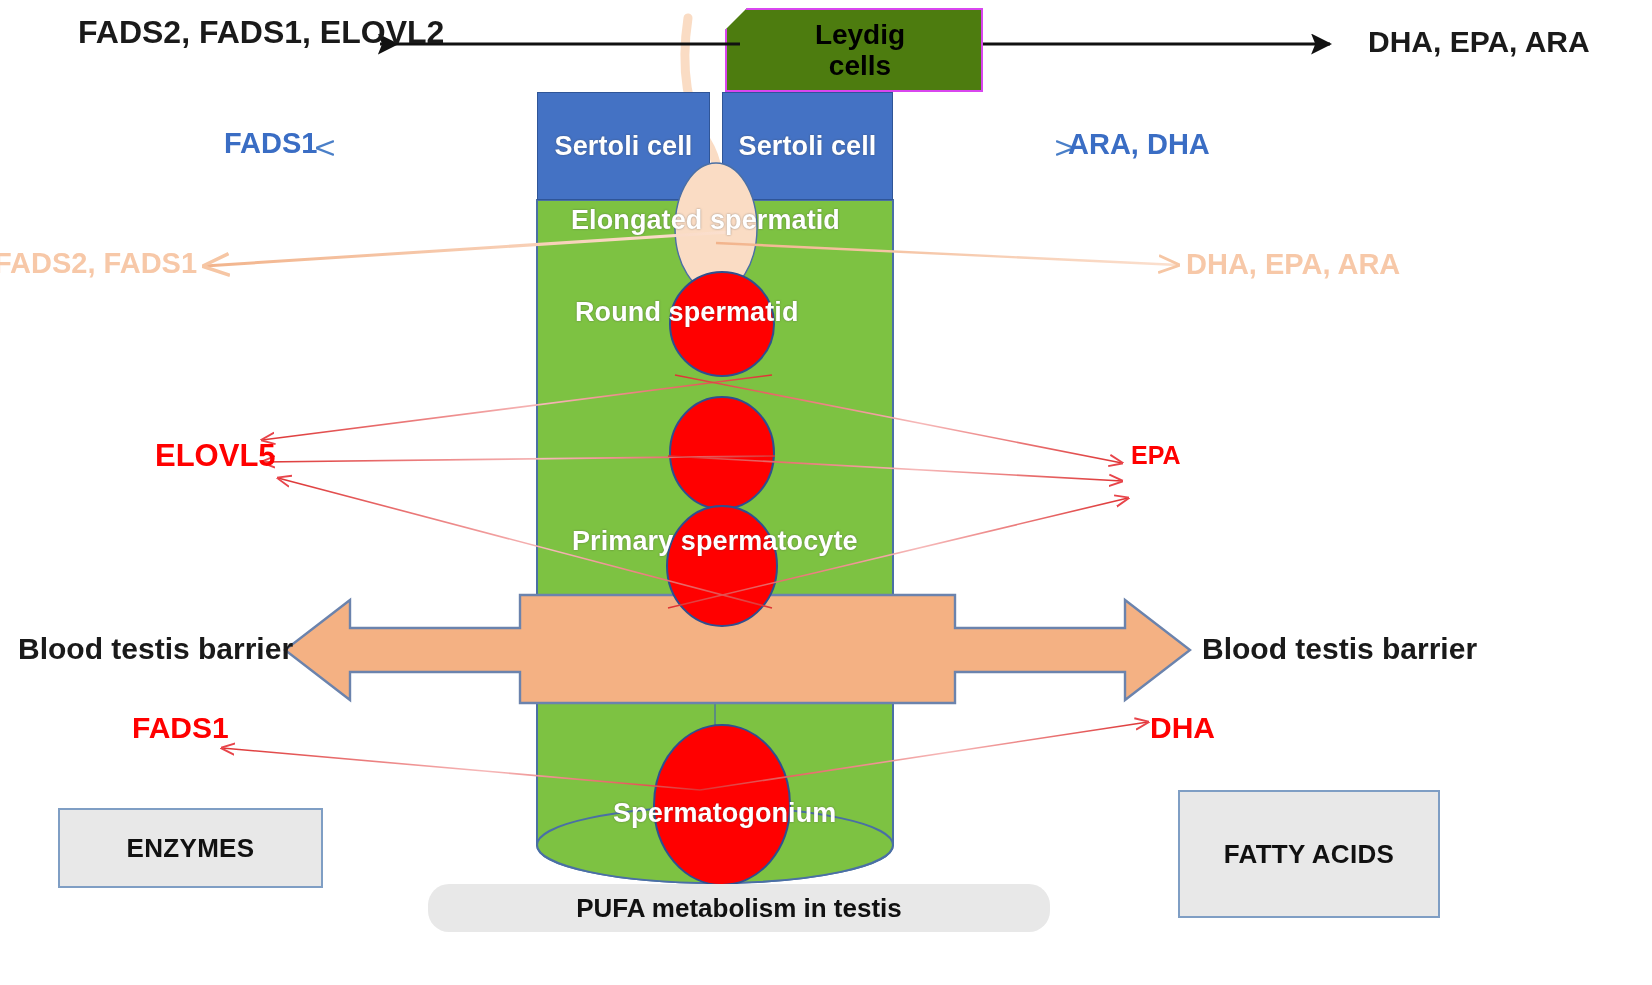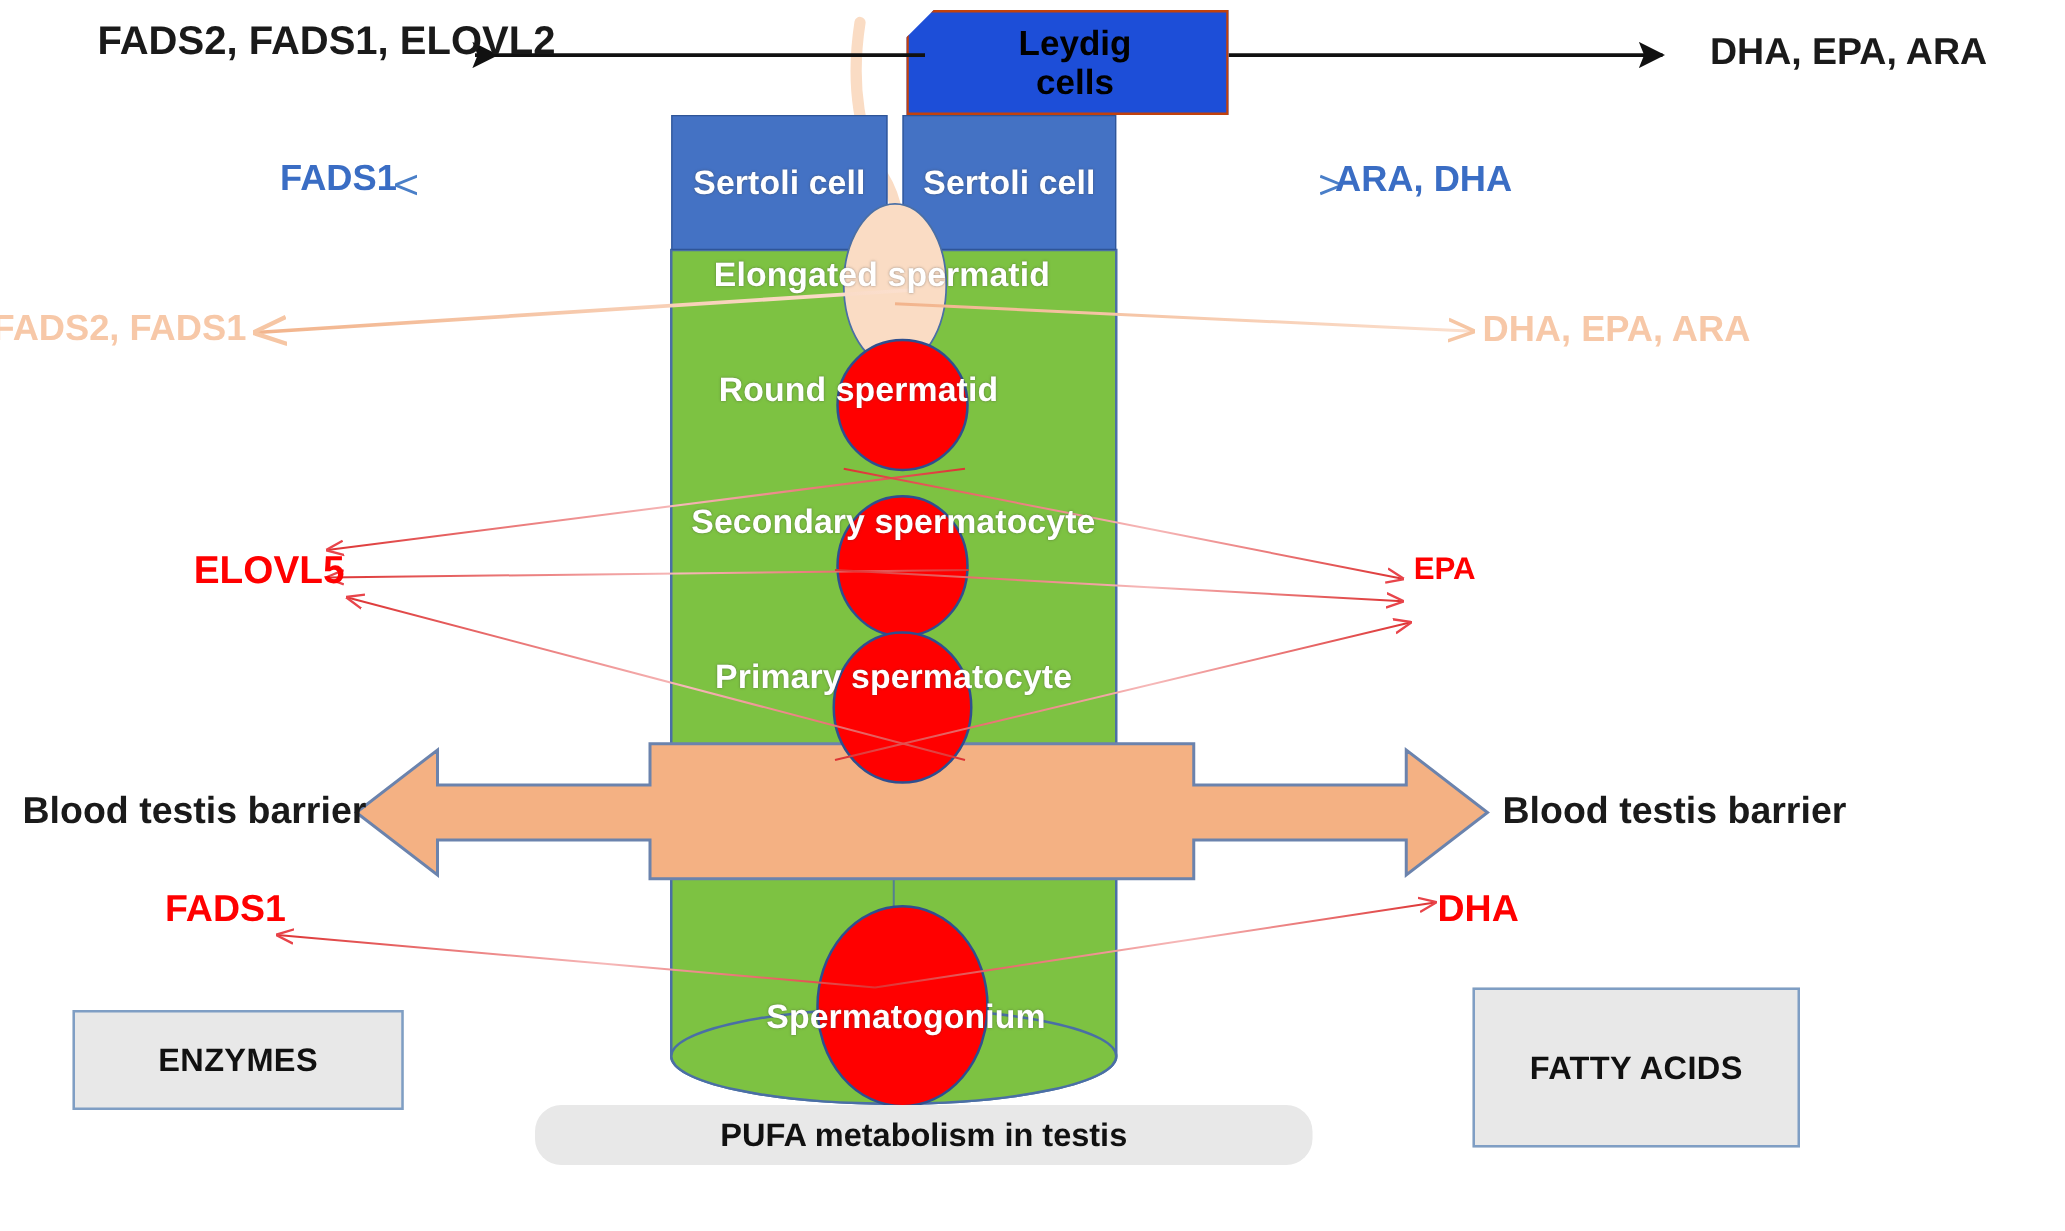--- a/index.html
+++ b/index.html
@@ -20,21 +20,21 @@
 
   
   .cell-label{
     color:#ffffff;font-weight:bold;font-size:27px;letter-spacing:.1px;
     text-shadow:0 0 2px rgba(60,60,60,.55);
   }
 
   
   .box{position:absolute;box-sizing:border-box;text-align:center;}
   .leydig{
-    background:#1d4ed8;border:2px solid #c2410c;
+    background:#4d7c0f;border:2px solid #d946ef;
     display:flex;align-items:center;justify-content:center;text-align:center;
     font-weight:bold;font-size:28px;color:#000;line-height:1.12;
     clip-path:polygon(22px 0, 100% 0, 100% 100%, 0 100%, 0 22px);
     padding-left:12px;
   }
   .sertoli{
     background:#4472c4;border:1px solid #2f5597;
     display:flex;align-items:center;justify-content:center;
   }
   .greybox{
@@ -147,21 +147,20 @@
     <line x1="675" y1="375" x2="1122" y2="463" stroke="url(#fadeRed)" stroke-width="1.6" marker-end="url(#ahRed)"></line>
     <line x1="668" y1="456" x2="1122" y2="481" stroke="url(#fadeRed)" stroke-width="1.6" marker-end="url(#ahRed)"></line>
     <line x1="668" y1="608" x2="1128" y2="498" stroke="url(#fadeRed)" stroke-width="1.6" marker-end="url(#ahRed)"></line>
 
     <line x1="700" y1="790" x2="222" y2="748" stroke="url(#fadeRed)" stroke-width="1.6" marker-end="url(#ahRed)"></line>
     <line x1="700" y1="790" x2="1148" y2="722" stroke="url(#fadeRed)" stroke-width="1.6" marker-end="url(#ahRed)"></line>
   </svg>
 
   <div class="lbl cell-label" style="left:571px;top:206px;">Elongated spermatid</div>
   <div class="lbl cell-label" style="left:575px;top:298px;">Round spermatid</div>
-  <div class="lbl cell-label" style="left:553px;top:403px;">Secondary spermatocyte</div>
   <div class="lbl cell-label" style="left:572px;top:527px;">Primary spermatocyte</div>
   <div class="lbl cell-label" style="left:613px;top:799px;">Spermatogonium</div>
 
   <div class="lbl blk" style="left:78px;top:16px;font-size:32px;">FADS2, FADS1, ELOVL2</div>
 
   <div class="lbl blk" style="left:1368px;top:26px;font-size:30px;">DHA, EPA, ARA</div>
 
   <div class="lbl blu" style="left:224px;top:128px;font-size:29px;">FADS1</div>
 
   <div class="lbl blu" style="left:1068px;top:129px;font-size:29px;">ARA, DHA</div>

